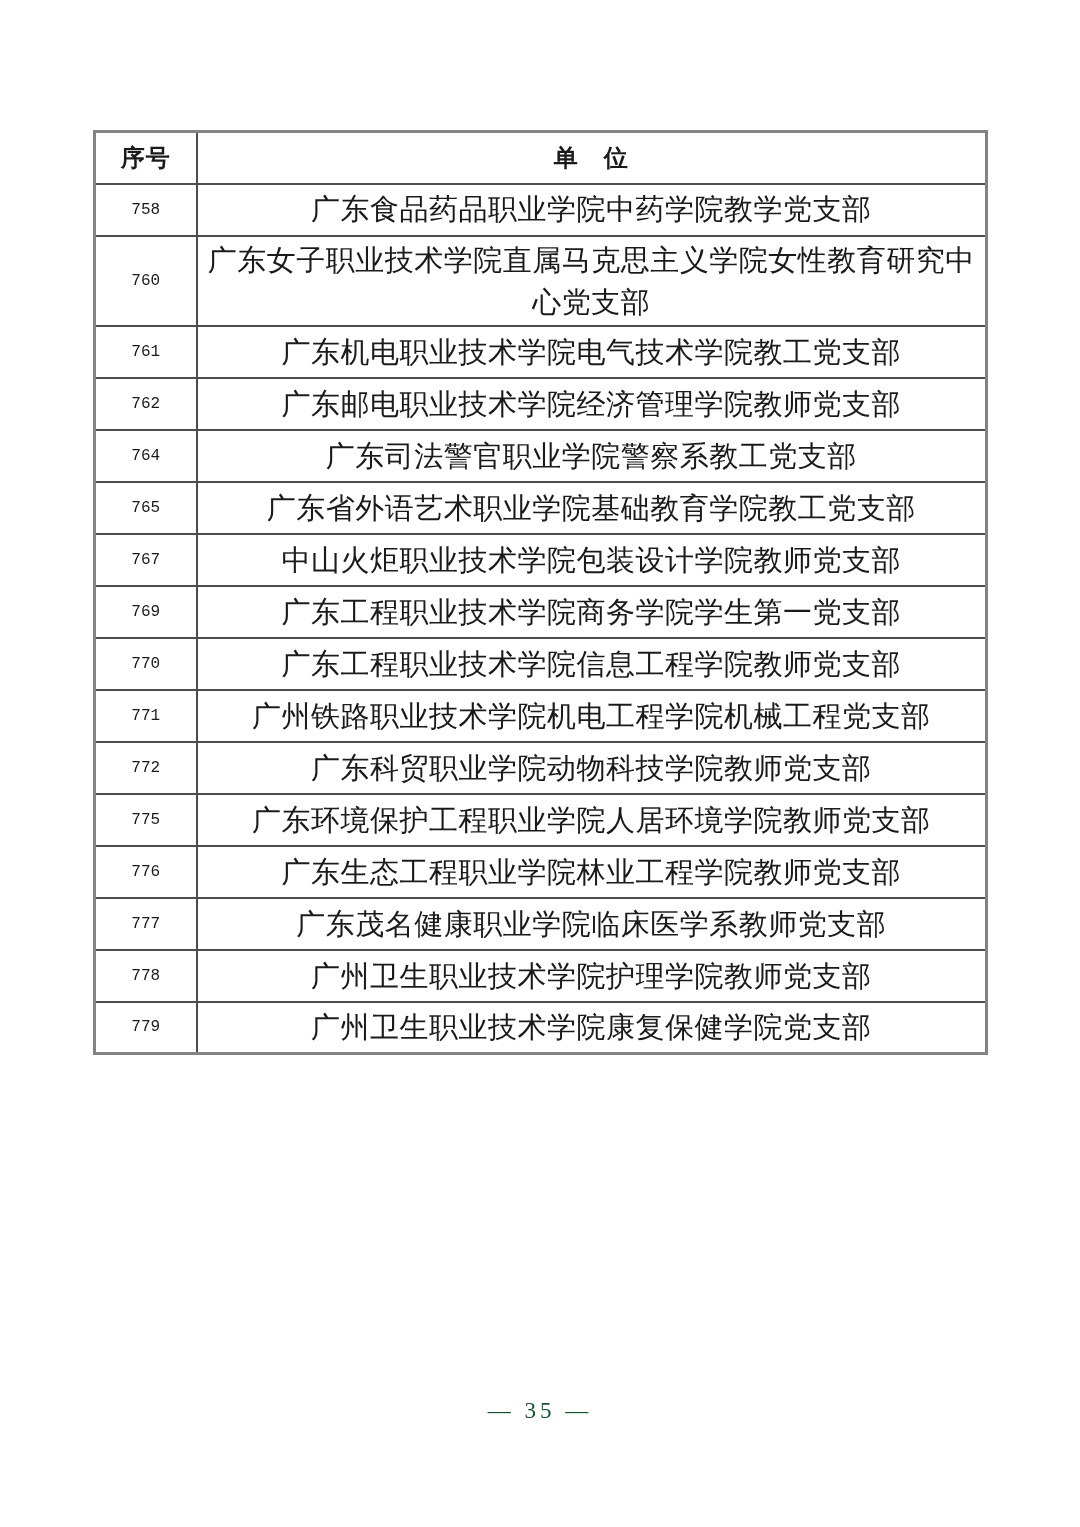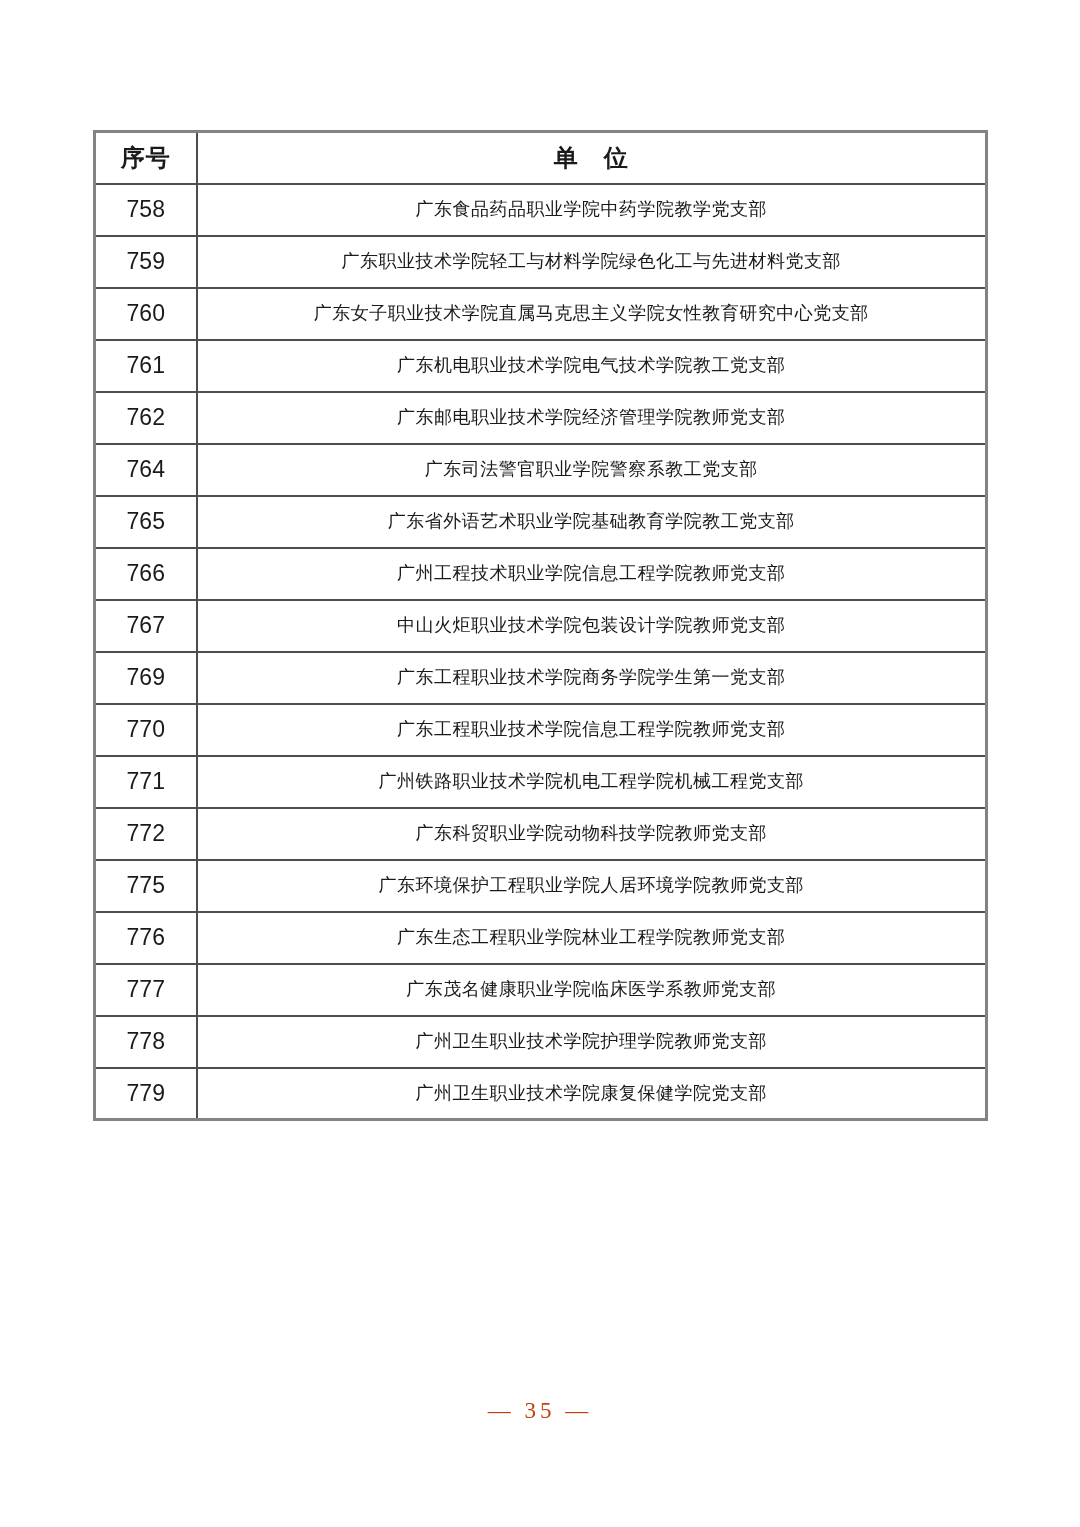--- a/index.html
+++ b/index.html
@@ -34,42 +34,42 @@
     box-sizing: border-box;
   }
   th.hdr {
     font-family: "Liberation Sans", "DejaVu Sans", sans-serif;
     font-weight: bold;
     font-size: 24px;
     height: 52px;
     letter-spacing: 1px;
   }
   td.num {
-    font-family: Liberation Sans, sans-serif;
-    font-size: 23px;
+    font-family: Liberation Mono, monospace;
+    font-size: 16px;
     width: 102px;
   }
   td.unit {
-    font-size: 18px;
+    font-size: 29px;
     white-space: pre-line;
     line-height: 1.45;
     letter-spacing: 0.5px;
   }
   tr.data-row {
     height: 52px;
   }
   .footer {
     position: absolute;
     left: 0;
     top: 1398px;
     width: 100%;
     text-align: center;
     font-size: 23px;
     font-family: "Liberation Serif", "DejaVu Serif", serif;
-    color: #c2410c;
+    color: #14532d;
     letter-spacing: 4px;
   }
 </style>
 </head>
 <body>
 
 <div class="page">
 
   <table class="units">
     <colgroup>
@@ -82,46 +82,38 @@
         <th class="hdr">单　位</th>
       </tr>
     </thead>
     <tbody>
 
     <tr class="data-row" style="">
         <td class="num">758</td>
         <td class="unit">广东食品药品职业学院中药学院教学党支部</td>
       </tr>
         <tr class="data-row" style="">
-        <td class="num">759</td>
-        <td class="unit">广东职业技术学院轻工与材料学院绿色化工与先进材料党支部</td>
-      </tr>
-        <tr class="data-row" style="">
         <td class="num">760</td>
         <td class="unit">广东女子职业技术学院直属马克思主义学院女性教育研究中心党支部</td>
       </tr>
         <tr class="data-row" style="">
         <td class="num">761</td>
         <td class="unit">广东机电职业技术学院电气技术学院教工党支部</td>
       </tr>
         <tr class="data-row" style="">
         <td class="num">762</td>
         <td class="unit">广东邮电职业技术学院经济管理学院教师党支部</td>
       </tr>
         <tr class="data-row" style="">
         <td class="num">764</td>
         <td class="unit">广东司法警官职业学院警察系教工党支部</td>
       </tr>
         <tr class="data-row" style="">
         <td class="num">765</td>
         <td class="unit">广东省外语艺术职业学院基础教育学院教工党支部</td>
-      </tr>
-        <tr class="data-row" style="">
-        <td class="num">766</td>
-        <td class="unit">广州工程技术职业学院信息工程学院教师党支部</td>
       </tr>
         <tr class="data-row" style="">
         <td class="num">767</td>
         <td class="unit">中山火炬职业技术学院包装设计学院教师党支部</td>
       </tr>
         <tr class="data-row" style="">
         <td class="num">769</td>
         <td class="unit">广东工程职业技术学院商务学院学生第一党支部</td>
       </tr>
         <tr class="data-row" style="">

